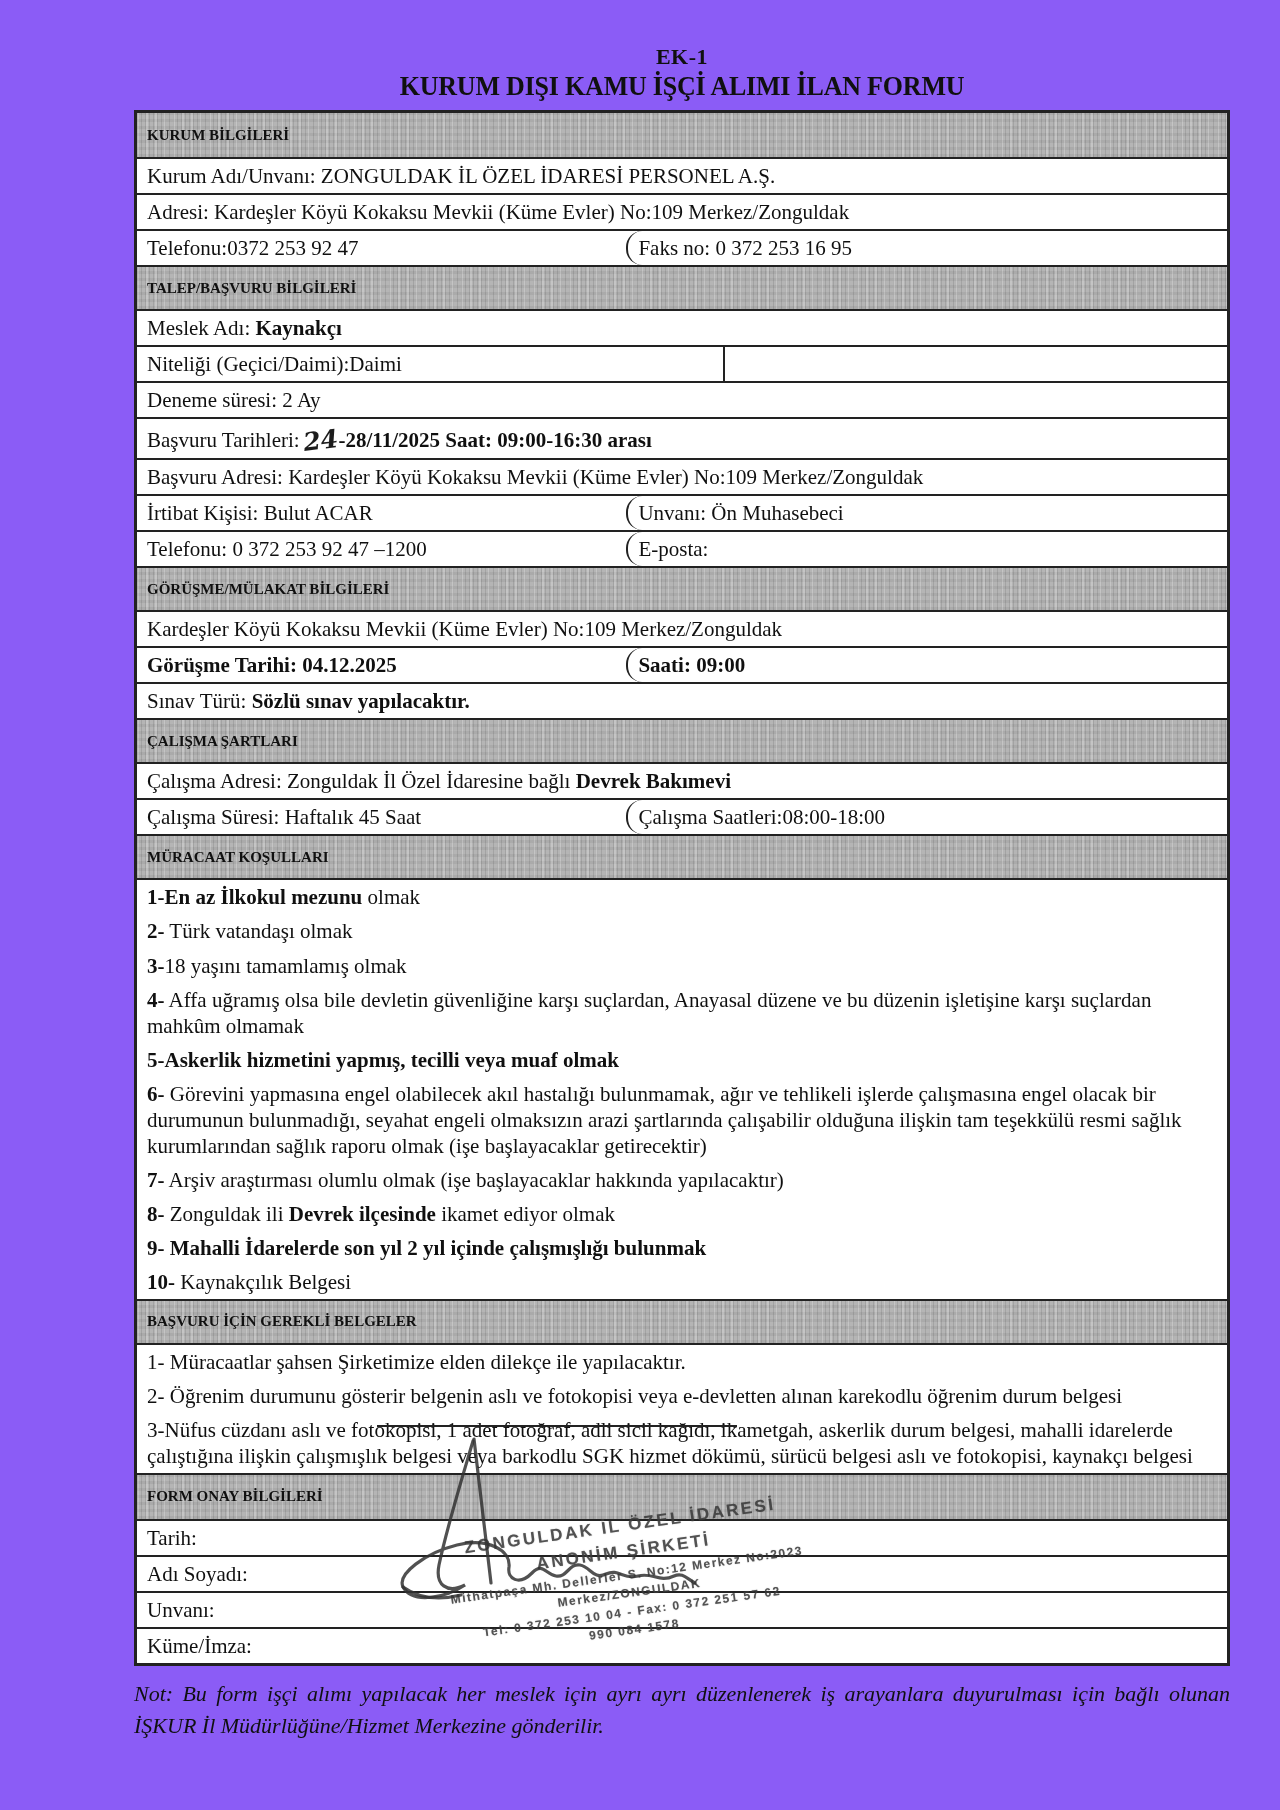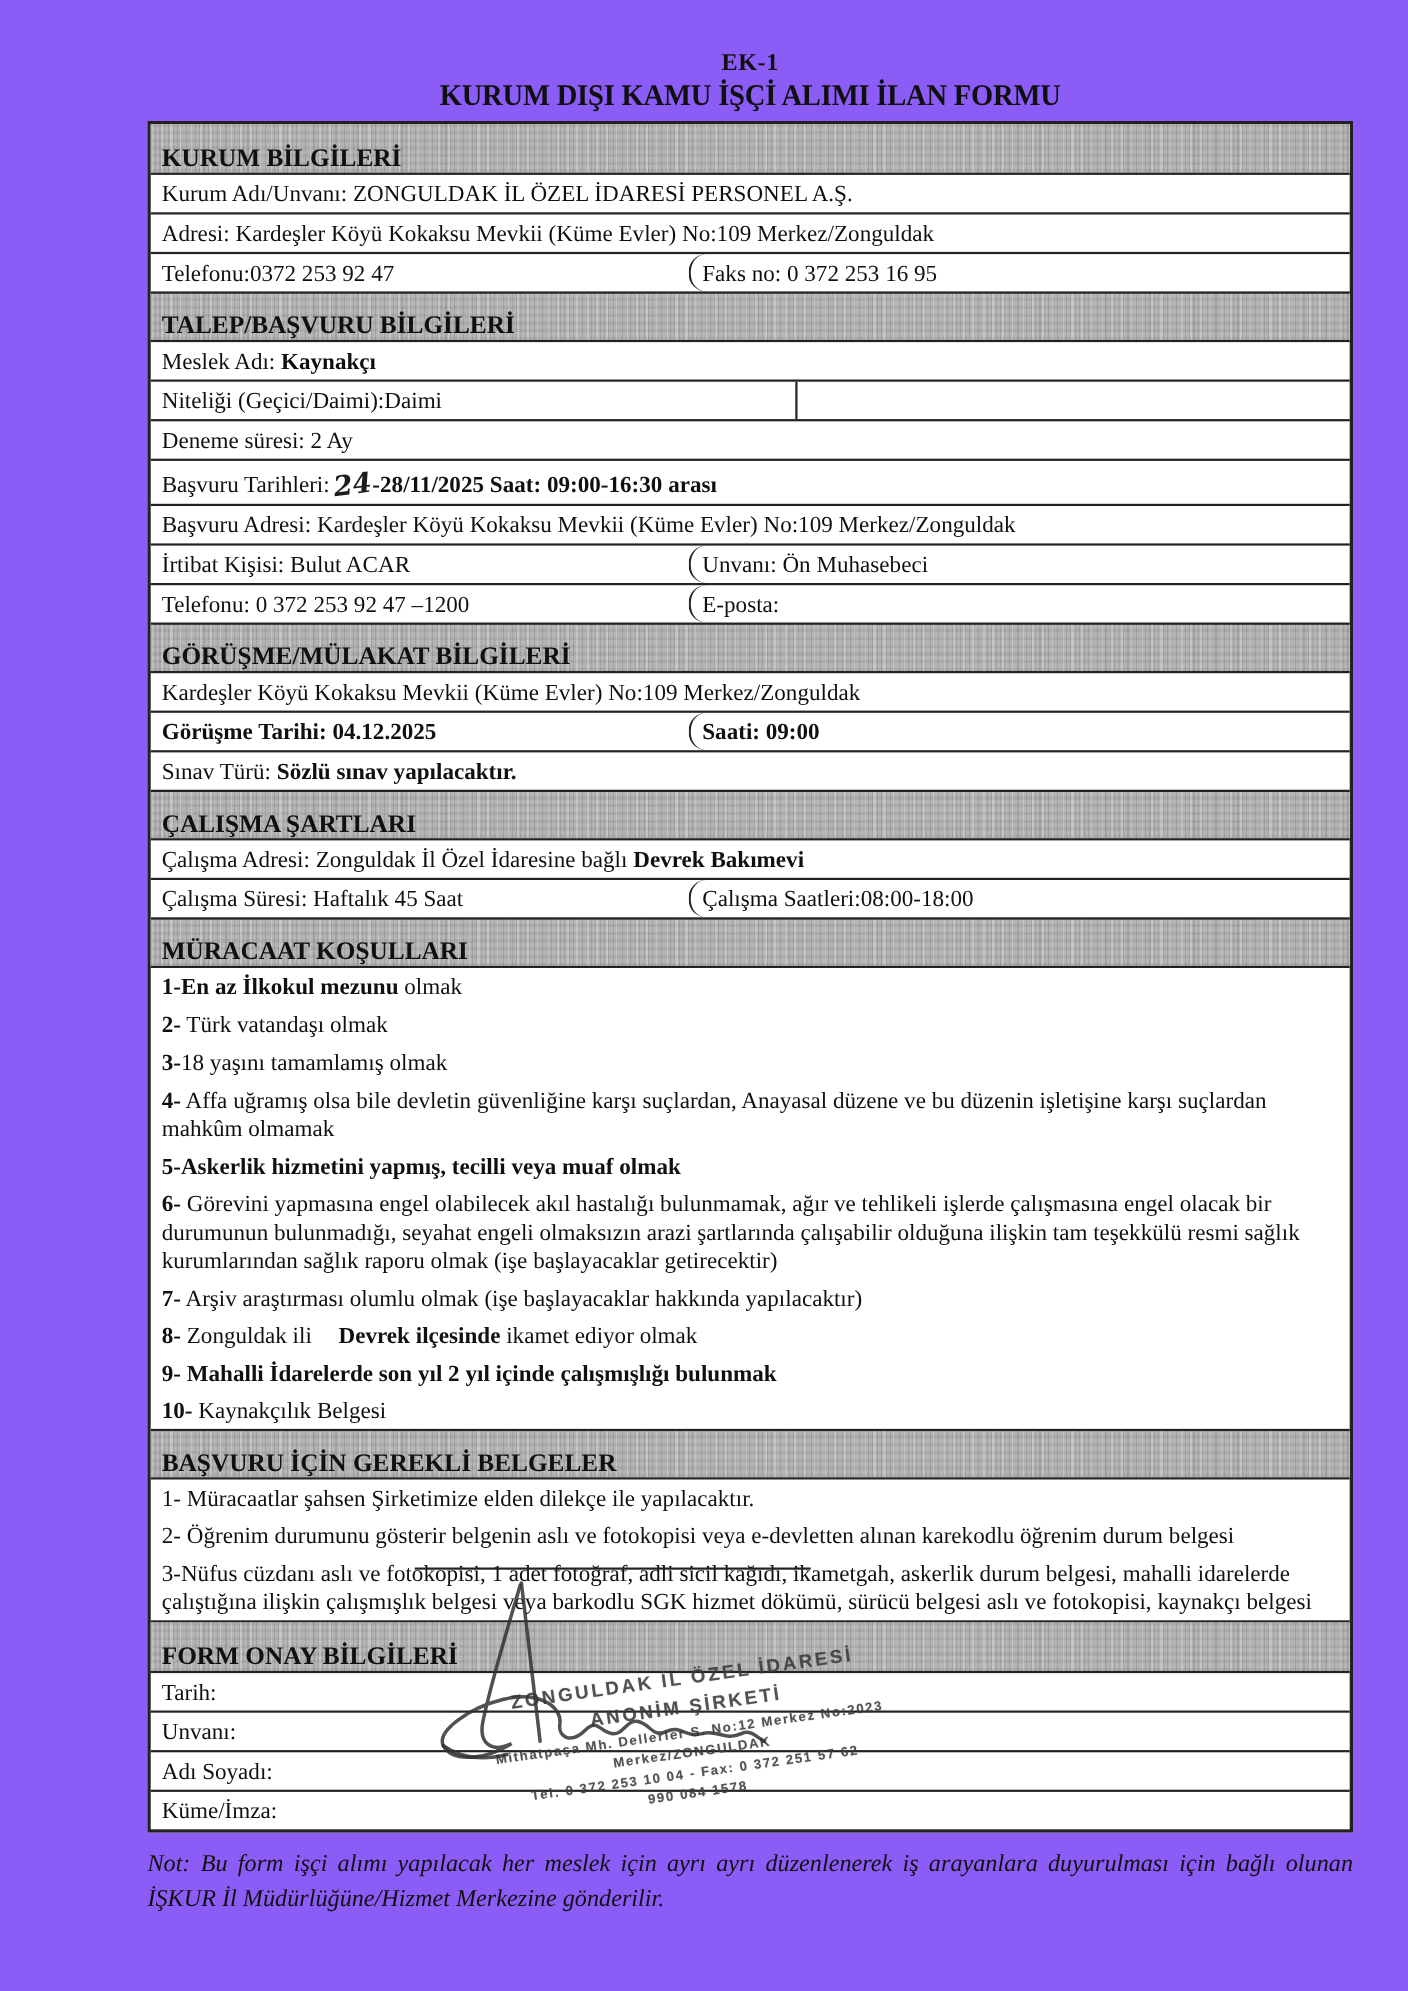--- a/index.html
+++ b/index.html
@@ -41,25 +41,25 @@
   .table{
     border:3px solid var(--line);
     box-sizing:border-box;
     background:#fff;
   }
   .table > *{border-top:2px solid var(--line);}
   .table > *:first-child{border-top:none;}
   .secbar{
     height:44px;
     display:flex;
-    align-items:flex-end;
+    align-items:center;
     padding:0 10px;
     box-sizing:border-box;
     font-weight:bold;
-    font-size:23px;
+    font-size:15px;
     background-color:var(--bar);
     background-image:
       repeating-linear-gradient(90deg, rgba(0,0,0,0.10) 0 1px, rgba(0,0,0,0) 1px 4px),
       repeating-linear-gradient(90deg, rgba(255,255,255,0.22) 0 2px, rgba(255,255,255,0) 2px 9px),
       repeating-linear-gradient(0deg, rgba(0,0,0,0.06) 0 3px, rgba(0,0,0,0) 3px 7px);
   }
   .trow{display:flex; align-items:stretch;}
   .cell{
     padding:4px 10px;
     font-size:21px;
@@ -216,21 +216,21 @@
         <span>MÜRACAAT KOŞULLARI</span>
       </div>
       <div>
           <div class="trow cell item"><span style="font-weight: bold;">1-En az İlkokul mezunu</span><span> olmak</span></div>
           <div class="trow cell item"><span style="font-weight: bold;">2-</span><span> Türk vatandaşı olmak</span></div>
           <div class="trow cell item"><span style="font-weight: bold;">3-</span><span>18 yaşını tamamlamış olmak</span></div>
           <div class="trow cell item"><span style="font-weight: bold;">4-</span><span> Affa uğramış olsa bile devletin güvenliğine karşı suçlardan, Anayasal düzene ve bu düzenin işletişine karşı suçlardan mahkûm olmamak</span></div>
           <div class="trow cell item"><span style="font-weight: bold;">5-Askerlik hizmetini yapmış, tecilli veya muaf olmak</span></div>
           <div class="trow cell item"><span style="font-weight: bold;">6-</span><span> Görevini yapmasına engel olabilecek akıl hastalığı bulunmamak, ağır ve tehlikeli işlerde çalışmasına engel olacak bir durumunun bulunmadığı, seyahat engeli olmaksızın arazi şartlarında çalışabilir olduğuna ilişkin tam teşekkülü resmi sağlık kurumlarından sağlık raporu olmak (işe başlayacaklar getirecektir)</span></div>
           <div class="trow cell item"><span style="font-weight: bold;">7-</span><span> Arşiv araştırması olumlu olmak (işe başlayacaklar hakkında yapılacaktır)</span></div>
-          <div class="trow cell item"><span style="font-weight: bold;">8-</span><span> Zonguldak ili </span><span style="font-weight: bold; margin-left: 19px;">Devrek ilçesinde</span><span> ikamet ediyor olmak</span></div>
+          <div class="trow cell item"><span style="font-weight: bold;">8-</span><span> Zonguldak ili </span><span style="font-weight: bold;">Devrek ilçesinde</span><span> ikamet ediyor olmak</span></div>
           <div class="trow cell item"><span style="font-weight: bold;">9- Mahalli İdarelerde son yıl 2 yıl içinde çalışmışlığı bulunmak</span></div>
           <div class="trow cell item"><span style="font-weight: bold;">10-</span><span> Kaynakçılık Belgesi</span></div>
         </div>
 
       <div class="secbar">
         <span>BAŞVURU İÇİN GEREKLİ BELGELER</span>
       </div>
       <div>
           <div class="trow cell item">1- Müracaatlar  şahsen Şirketimize elden dilekçe ile yapılacaktır.</div>
           <div class="trow cell item">2- Öğrenim durumunu gösterir belgenin aslı ve fotokopisi veya e-devletten alınan karekodlu öğrenim durum belgesi</div>
@@ -238,24 +238,24 @@
         </div>
 
       <div class="onay-wrap">
         <div class="secbar">
           <span>FORM ONAY BİLGİLERİ</span>
         </div>
         <div class="trow onay-row">
           <div class="cell w100">Tarih:</div>
         </div>
         <div class="trow onay-row">
+          <div class="cell w100">Adı Soyadı:</div>
+        </div>
+        <div class="trow onay-row">
           <div class="cell w100">Unvanı:</div>
-        </div>
-        <div class="trow onay-row">
-          <div class="cell w100">Adı Soyadı:</div>
         </div>
         <div class="trow onay-row">
           <div class="cell w100">Küme/İmza:</div>
         </div>
 
         <div class="stamp" style="border-top:none;">
             <div class="stamp-line">ZONGULDAK İL ÖZEL İDARESİ</div>
             <div class="stamp-line">ANONİM ŞİRKETİ</div>
             <div class="stamp-line">Mithatpaşa Mh. Dellerler S. No:12 Merkez No:2023</div>
             <div class="stamp-line">Merkez/ZONGULDAK</div>

